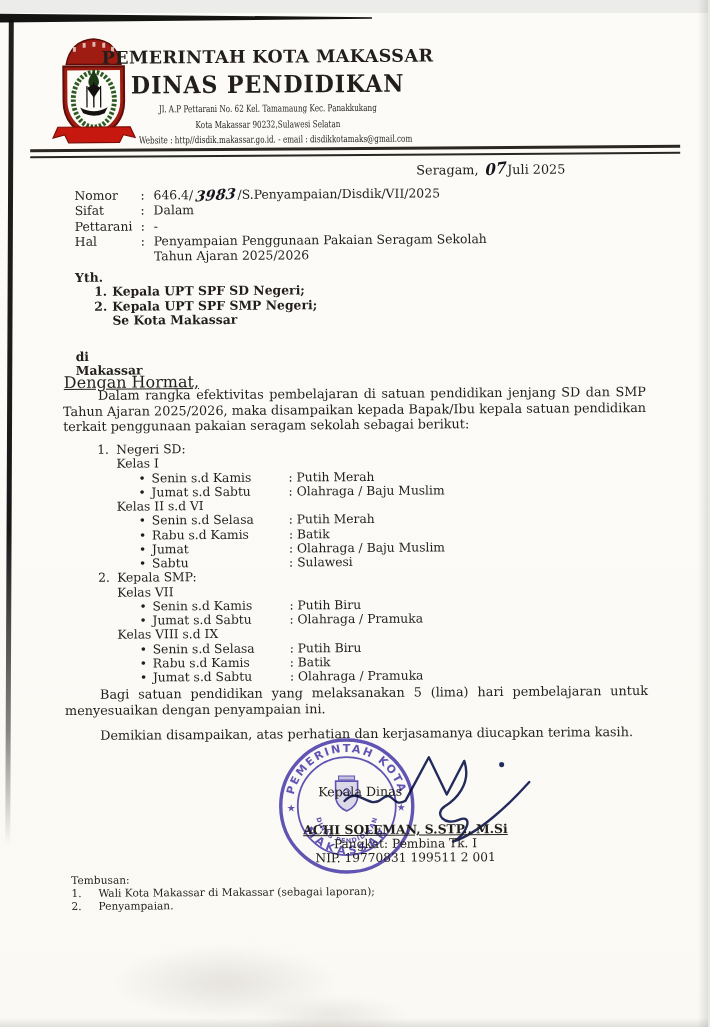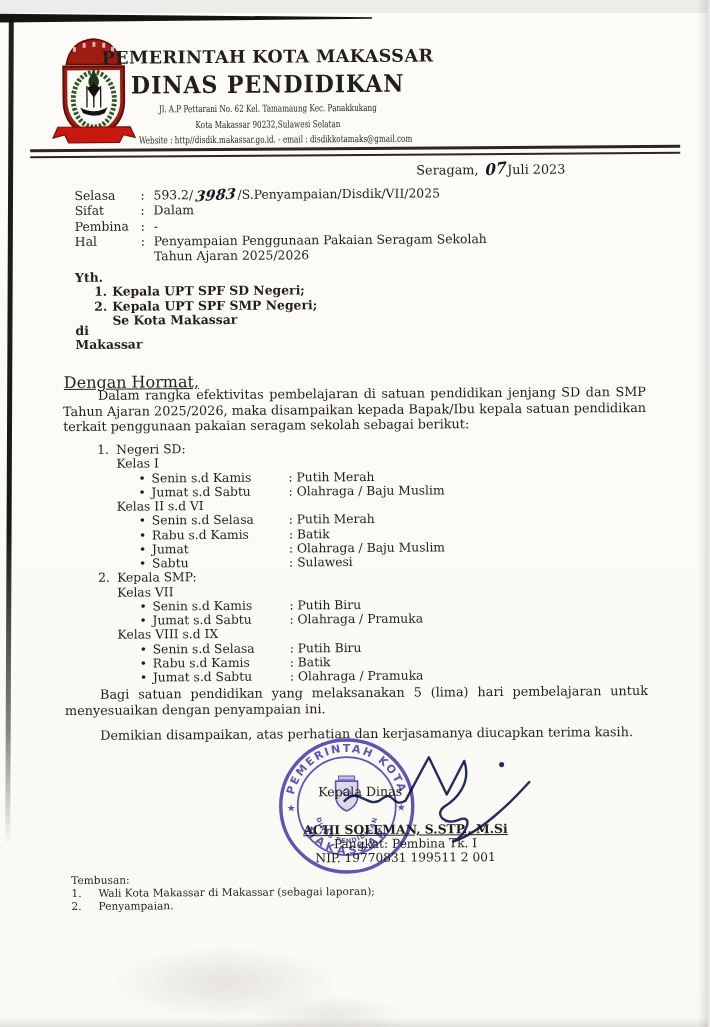--- a/index.html
+++ b/index.html
@@ -42,21 +42,21 @@
   .meta .row{display:flex;white-space:nowrap;}
   .meta .lab{display:inline-block;width:66px;}
   .meta .col{display:inline-block;width:13px;}
   .hand-no{font-size:14.5px;margin:0 2px;transform:rotate(-4deg) skewX(-10deg);}
   .meta .cont{padding-left:79px;}
 
   .recipient{left:76px;top:269px;font-size:12.4px;line-height:14.3px;font-weight:bold;}
   .recipient .item{display:flex;padding-left:19px;}
   .recipient .no{display:inline-block;width:18px;}
   .recipient .scope{padding-left:37px;}
-  .di-block{left:76px;top:322px;font-size:12.4px;line-height:14.3px;font-weight:bold;}
+  .di-block{left:76px;top:348px;font-size:12.4px;line-height:14.3px;font-weight:bold;}
 
   .greeting{left:64px;top:371px;font-size:16px;text-decoration:underline;}
   .para{left:63px;top:0;width:583px;font-size:12.8px;line-height:15.5px;text-align:justify;text-indent:35px;}
   .p1{top:386px;} .p2{top:685px;} .p3{top:726px;}
 
   .sched{left:0;top:441px;width:100%;font-size:12.3px;line-height:14.25px;}
   .sched .jrow{display:flex;padding-left:97px;}
   .sched .jrow .no{display:inline-block;width:19px;}
   .sched .krow{padding-left:116px;}
   .sched .srow{display:flex;padding-left:138px;}
@@ -106,38 +106,38 @@
       <div class="lh-dept">DINAS PENDIDIKAN</div>
       <div class="lh-addr">Jl. A.P Pettarani No. 62 Kel. Tamamaung Kec. Panakkukang</div>
       <div class="lh-addr">Kota Makassar 90232,Sulawesi Selatan</div>
       <div class="lh-addr it">Website : http//disdik.makassar.go.id. - email : disdikkotamaks@gmail.com</div>
     </div>
     <div class="abs rule"></div>
 
     <div class="abs dateline">
       <span>Seragam,</span>
       <span class="hand hand-day">07</span>
-      <span>Juli 2023</span>
+      <span>Juli 2025</span>
     </div>
 
     <div class="abs meta">
       <div class="row">
-        <span class="lab">Selasa</span>
+        <span class="lab">Nomor</span>
         <span class="col">:</span>
-        <span>593.2/</span>
+        <span>646.4/</span>
         <span class="hand hand-no">3983</span>
         <span>/S.Penyampaian/Disdik/VII/2025</span>
       </div>
       <div class="row">
         <span class="lab">Sifat</span>
         <span class="col">:</span>
         <span>Dalam</span>
       </div>
       <div class="row">
-        <span class="lab">Pembina</span>
+        <span class="lab">Pettarani</span>
         <span class="col">:</span>
         <span>-</span>
       </div>
       <div class="row">
         <span class="lab">Hal</span>
         <span class="col">:</span>
         <span>Penyampaian Penggunaan Pakaian Seragam Sekolah</span>
       </div>
       <div class="cont">Tahun Ajaran 2025/2026</div>
     </div>

